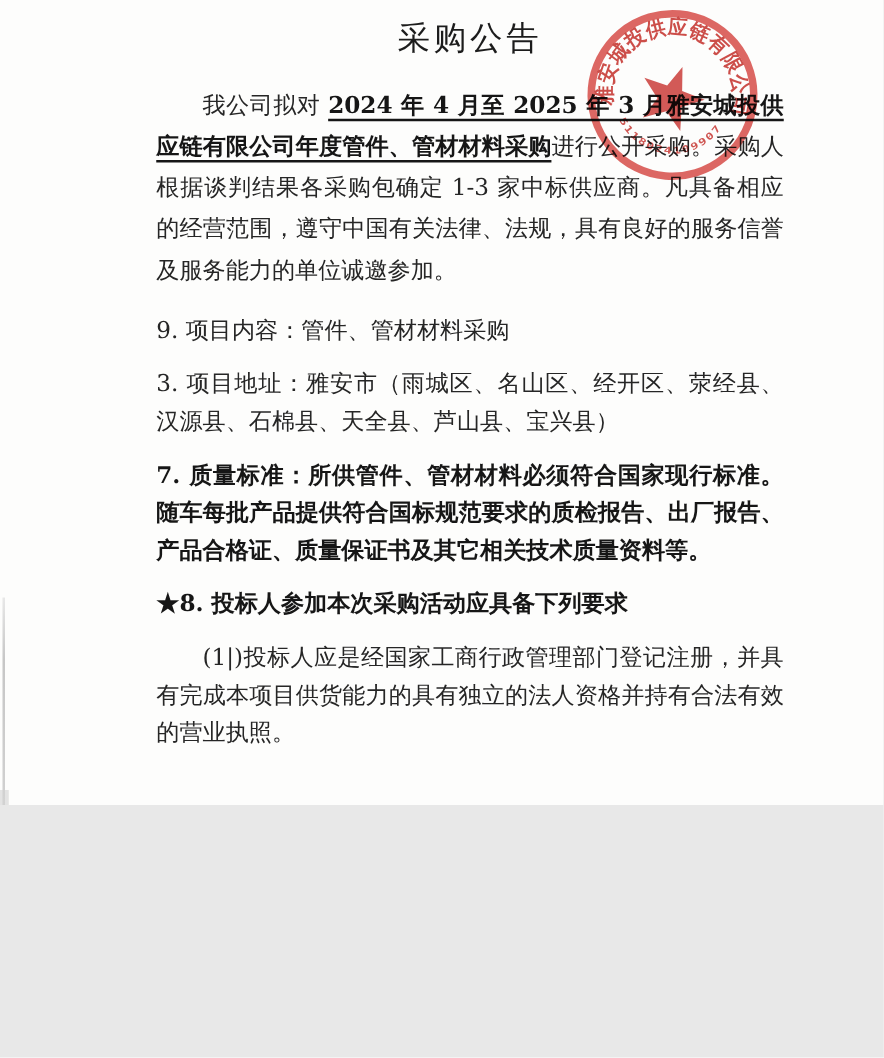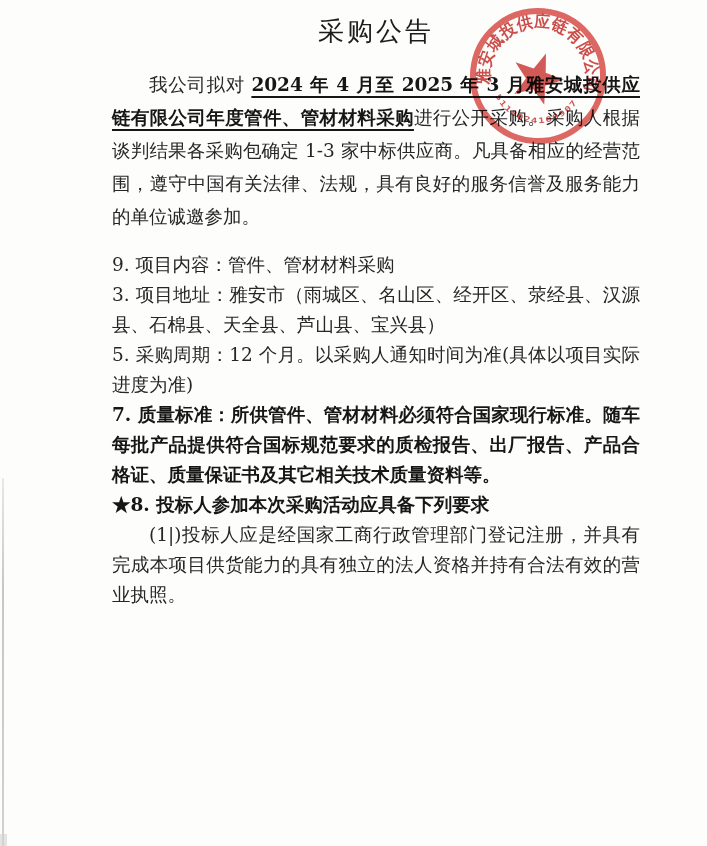--- a/index.html
+++ b/index.html
@@ -1,39 +1,39 @@
 <!DOCTYPE html>
 <html><head>
 <meta charset="utf-8">
 <style>
   html,body { margin:0; padding:0; background:#e8e8e8; }
   .page {
     position:relative;
-    width:707px; height:846px;
+    width:707px; height:644px;
     margin:0 auto;
     background:#fdfdfc;
     overflow:hidden;
     font-family:"DejaVu Serif","Liberation Serif",serif;
     color:#242424;
   }
   .content {
     position:absolute;
     left:112px; top:0;
     width:528px;
   }
   .doc-title {
     margin:14px 0 0 0;
     text-align:center;
     font-size:26px;
     font-weight:500;
     letter-spacing:3px;
     line-height:34px;
     color:#1c1c1c;
   }
-  p { margin:0; }
+  p { margin:13px; }
   .para {
     font-size:18.5px;
     line-height:30px;
     text-align:justify;
     color:#262626;
   }
   .intro {
     margin-top:20px;
     line-height:33px;
     text-indent:37px;
@@ -98,21 +98,20 @@
     <p class="para intro"><span>我公司拟对 </span><span class="run-bold-underline">2024 年 4 月至 2025 年 3 月雅安城投供应链有限公司年度管件、管材材料采购</span><span>进行公开采购。采购人根据谈判结果各采购包确定 1-3 家中标供应商。凡具备相应的经营范围，遵守中国有关法律、法规，具有良好的服务信誉及服务能力的单位诚邀参加。</span></p>
 
     <div class="items">
 
 
       <p class="para">9. 项目内容：管件、管材材料采购</p>
 
       <p class="para">3. 项目地址：雅安市（雨城区、名山区、经开区、荥经县、汉源县、石棉县、天全县、芦山县、宝兴县）</p>
 
 
-      <p class="para">5. 采购周期：12 个月。以采购人通知时间为准(具体以项目实际进度为准)</p>
 
 
       <p class="para run-bold">7. 质量标准：所供管件、管材材料必须符合国家现行标准。随车每批产品提供符合国标规范要求的质检报告、出厂报告、产品合格证、质量保证书及其它相关技术质量资料等。</p>
 
       <p class="para run-bold">★8. 投标人参加本次采购活动应具备下列要求</p>
 
 
       <p class="para indent2">(1|)投标人应是经国家工商行政管理部门登记注册，并具有完成本项目供货能力的具有独立的法人资格并持有合法有效的营业执照。</p>
 
     </div>

